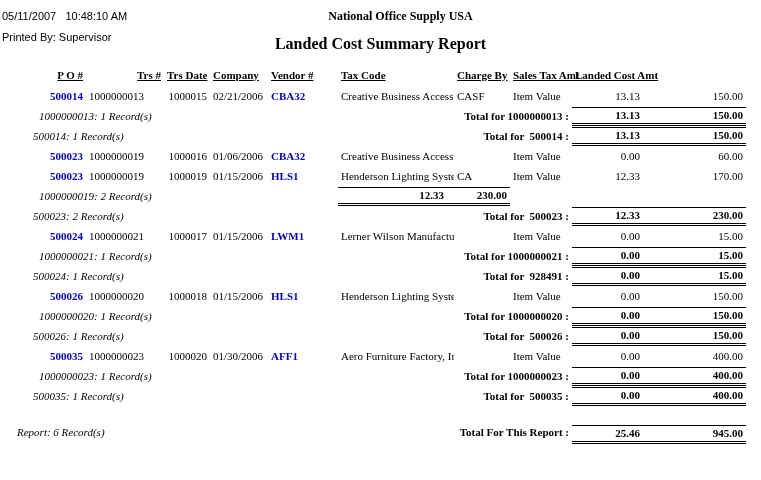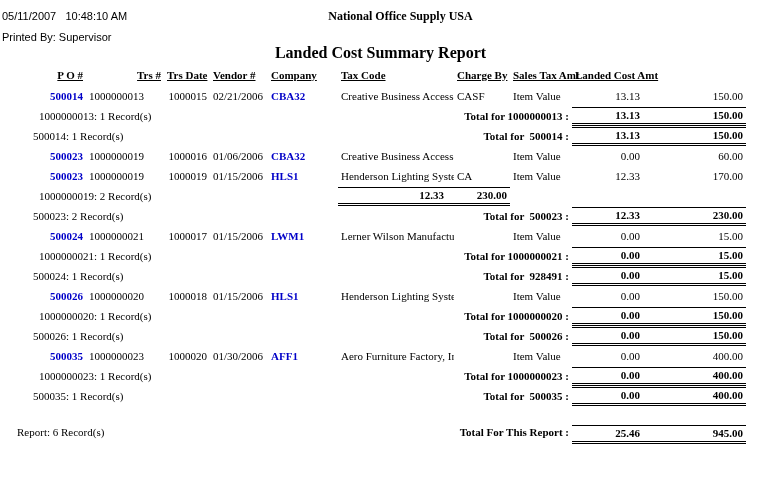--- a/index.html
+++ b/index.html
@@ -12,38 +12,38 @@
   }
   .topinfo {
     position:absolute; top:10px; left:2px;
     font-family:"Liberation Sans", sans-serif;
     font-size:11px; color:#000;
   }
   .topinfo .dt { white-space:pre; }
   .topinfo .pb { margin-top:9px; }
   .titles { position:absolute; top:9px; left:0; width:100%; text-align:center; }
   .company-name { font-size:12px; font-weight:bold;margin-left:40px; }
-  .report-title { font-size:16px; font-weight:bold; margin-top:20px; }
+  .report-title { font-size:16px; font-weight:bold; margin-top:11px; }
 
   .table { position:absolute; top:64px; left:46px; width:700px; font-size:11px; }
   .grid {
     display:grid;
     grid-template-columns:40px 78px 46px 58px 70px 116px 56px 62px 78px 96px;
   }
   .thead { font-weight:bold; height:22px; }
   .thead .cell { line-height:22px; }
   .thead .cell span { text-decoration:underline; white-space:nowrap; }
   .row { height:20px; }
   .cell { padding:0 3px; white-space:nowrap; line-height:20px; }
   .c6 { overflow:hidden; }
   .c9 { padding-right:10px; }
   .c10 { padding-right:3px; }
   .al-r { text-align:right; }
   .blue { color:var(--link-blue, #0000C8); font-weight:bold; cursor:pointer; }
-  .rec-label { grid-column:1 / 6; white-space:nowrap; }
+  .rec-label { font-style:italic; grid-column:1 / 6; white-space:nowrap; }
   .ind-1 { margin-left:-16px; }
   .ind-2 { margin-left:-10px; }
   .tot-label { grid-column:6 / 9; text-align:right; font-weight:bold; white-space:pre; }
   .amt-total {
     font-weight:bold;
     border-top:1px solid #000;
     border-bottom:3px double #000;
     line-height:15px;
     height:19px;
     align-self:end;
@@ -64,22 +64,22 @@
   <div class="titles">
     <div class="company-name">National Office Supply USA</div>
     <div class="report-title">Landed Cost Summary Report</div>
   </div>
 
   <div class="table">
     <div class="grid thead" id="thead">
         <div class="cell c1 al-r"><span>P O #</span></div>
         <div class="cell c3 al-r"><span>Trs #</span></div>
         <div class="cell c4"><span>Trs Date</span></div>
+        <div class="cell c6"><span>Company</span></div>
         <div class="cell c5"><span>Vendor #</span></div>
-        <div class="cell c6"><span>Company</span></div>
         <div class="cell c7"><span>Tax Code</span></div>
         <div class="cell c8"><span>Charge By</span></div>
         <div class="cell c9 al-r"><span>Sales Tax Amt</span></div>
         <div class="cell c10 al-r"><span>Landed Cost Amt</span></div>
       </div>
     <div id="tbody">
         <div class="grid row">
           <div class="cell c1 al-r blue">500014</div>
           <div class="cell c2">1000000013</div>
           <div class="cell c3 al-r">1000015</div>

